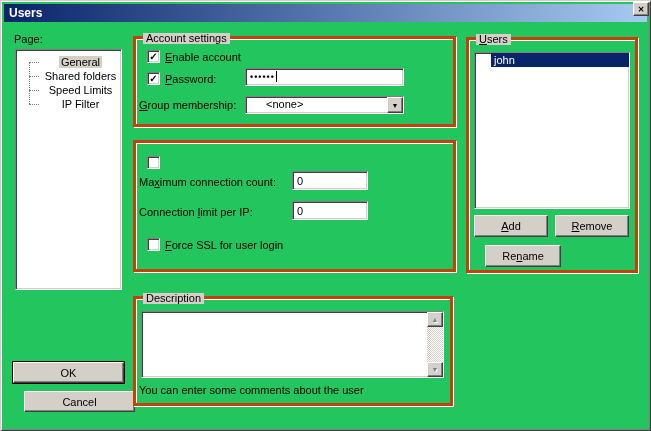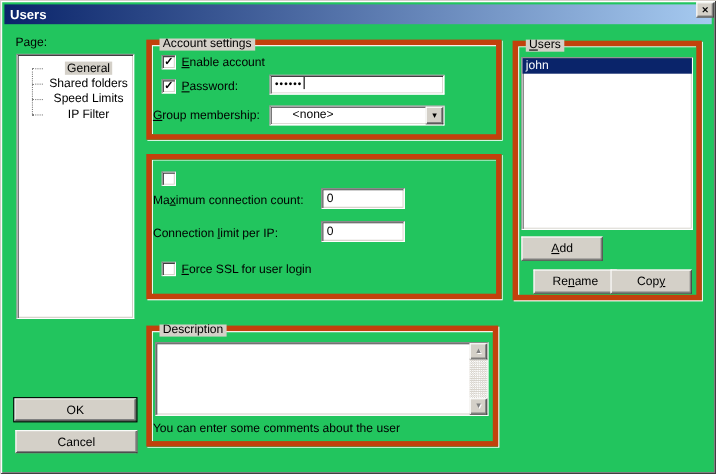--- a/index.html
+++ b/index.html
@@ -20,21 +20,21 @@
   .close-btn {
     position:absolute; right:2px; top:2px; width:16px; height:14px;
     background:#D4D0C8; border:1px solid; border-color:#fff #404040 #404040 #fff;
     box-shadow:inset -1px -1px 0 #808080;
     display:flex; align-items:center; justify-content:center;
     font-size:8px; font-weight:bold; cursor:default;
   }
   .lbl { position:absolute; white-space:pre; line-height:13px; }
   .key { text-decoration:underline; }
   .groupbox {
-    position:absolute; border:5px solid #c2410c;
+    position:absolute; border:3px solid #c2410c;
     box-shadow: inset 1px 1px 0 #fff, 1px 1px 0 #fff;
   }
   .gb-title { position:absolute; top:-6px; left:7px; background:#D4D0C8; padding:0 3px; line-height:11px; white-space:pre; }
   .sunken {
     position:absolute; background:#fff; border:1px solid;
     border-color:#808080 #fff #fff #808080;
     box-shadow: inset 1px 1px 0 #404040, inset -1px -1px 0 #D4D0C8;
   }
   .btn {
     position:absolute; background:#D4D0C8; border:1px solid;
@@ -45,21 +45,21 @@
   .btn.default { outline:1px solid #000; }
   .checkbox { width:13px; height:13px; display:flex; align-items:center; justify-content:center;
               font-size:10px; font-weight:bold; line-height:11px; padding:0; }
   .tree-rows { position:absolute; left:0; top:5px; right:0;text-align:center; }
   .tree-row { position:relative; height:14px; line-height:14px; padding-left:24px; white-space:nowrap; }
   .tree-row::before { content:""; position:absolute; left:13px; top:7px; width:10px; border-top:1px dotted #808080; }
   .tree-vline { position:absolute; left:13px; top:12px; height:42px; border-left:1px dotted #808080; }
   .tree-label { padding:0 2px; }
   .tree-label.sel { background:#D4D0C8; }
   .list-row { height:14px; line-height:14px; padding-left:3px; }
-  .list-row.selected { background:#0A246A; color:#fff; }
+  .list-row.selected { background:#0A246A; color:#fff;margin-left:16px; }
   .field { line-height:15px; padding-left:4px; }
   .pwd { font-size:9px; font-weight:bold; letter-spacing:1px; }
   .caret { display:inline-block; width:1px; height:11px; background:#000; vertical-align:-2px; margin-left:1px; }
   input.field-input { font:11px "Liberation Sans", sans-serif; padding:1px 0 0 4px; outline:none; }
   .combo-val { display:block; padding-left:20px; line-height:15px; }
   .combo-btn {
     position:absolute; right:0; top:0; width:16px; height:100%;
     background:#D4D0C8; border:1px solid; border-color:#fff #404040 #404040 #fff;
     box-shadow:inset -1px -1px 0 #808080;
     display:flex; align-items:center; justify-content:center; font-size:7px;
@@ -101,21 +101,21 @@
         <span class="tree-label">Speed Limits</span>
       </div>
       <div class="tree-row">
         <span class="tree-label">IP Filter</span>
       </div>
     </div>
   </div>
   <div class="btn default" style="left:13px;top:362px;width:111px;height:21px">
     <span>OK</span>
   </div>
-  <div class="btn" style="left:14px;top:391px;width:111px;height:21px">
+  <div class="btn" style="left:24px;top:391px;width:111px;height:21px">
     <span>Cancel</span>
   </div>
 
   <div class="groupbox" style="left:133px;top:36px;width:323px;height:91px">
     <span class="gb-title">Account settings</span>
   </div>
   <div class="checkbox sunken" style="left:147px;top:50px">
     <span>✓</span>
   </div>
   <div class="lbl" style="left:165px;top:51px"><span></span><span class="key">E</span><span>nable account</span></div>
@@ -172,20 +172,20 @@
     <span class="gb-title"><span></span><span class="key">U</span><span>sers</span></span>
   </div>
   <div class="sunken" style="left:474px;top:52px;width:156px;height:157px">
     <div class="list-row selected">
       <span>john</span>
     </div>
   </div>
   <div class="btn" style="left:474px;top:215px;width:74px;height:22px">
     <span><span></span><span class="key">A</span><span>dd</span></span>
   </div>
+  <div class="btn" style="left:555px;top:215px;width:74px;height:22px">
+    <span><span></span><span class="key">R</span><span>emove</span></span>
+  </div>
   <div class="btn" style="left:485px;top:245px;width:76px;height:22px">
     <span><span>Re</span><span class="key">n</span><span>ame</span></span>
-  </div>
-  <div class="btn" style="left:555px;top:245px;width:74px;height:22px">
-    <span><span>Cop</span><span class="key">y</span><span></span></span>
   </div>
 
 </div>
 
 </body></html>

